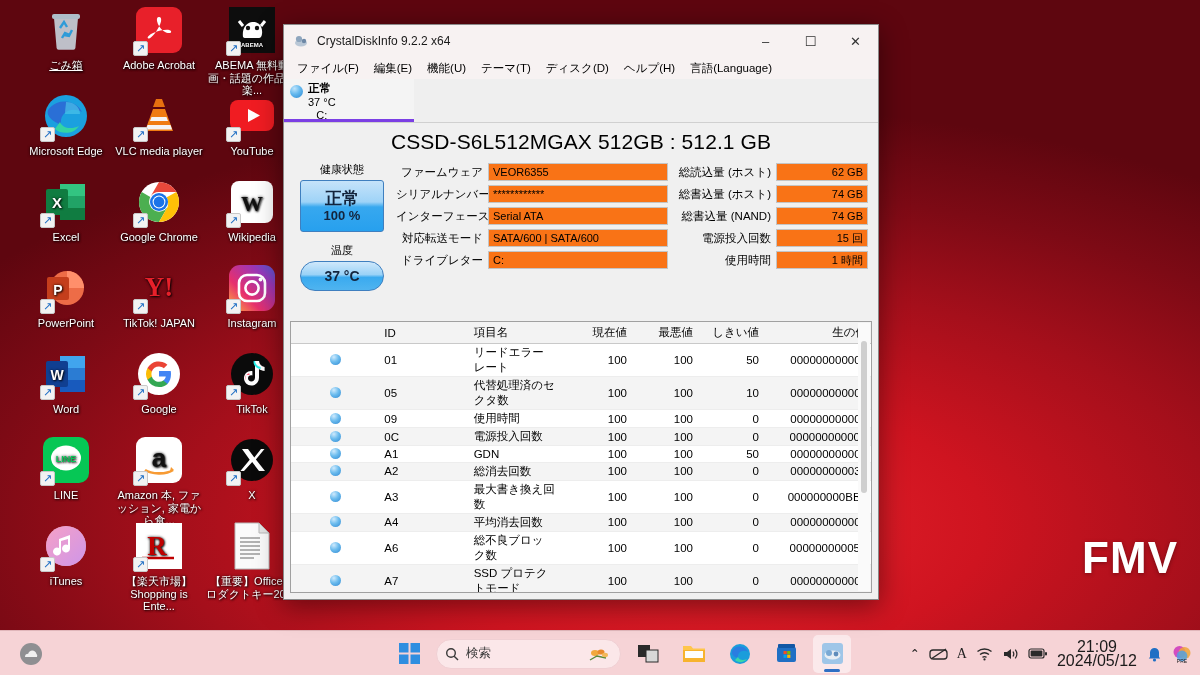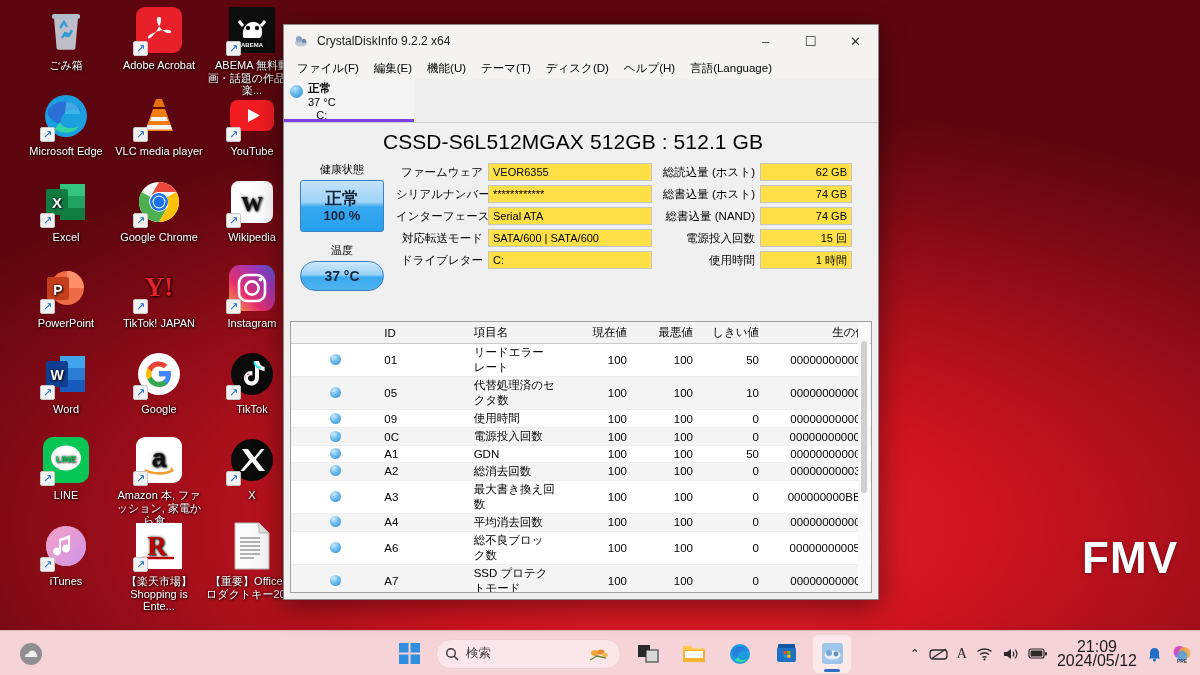--- a/index.html
+++ b/index.html
@@ -74,21 +74,21 @@
   #menubar span { padding: 2px 7px; }
   #disktabs { height: 44px; background: #efefef; border-bottom: 1px solid #d0d0d0; display: flex; }
   .disktab { width: 130px; padding: 3px 6px 0 6px; position: relative; display: flex; gap: 5px; background: #f4f4f4; }
   .disktab .bullet { width: 13px; height: 13px; border-radius: 50%; margin-top: 3px;
     background: radial-gradient(circle at 35% 28%, #bfe4fb 0%, #63b8ee 45%, #2b86d0 100%); flex: none; }
   .disktab .tt { font-size: 11px; line-height: 13.5px; }
   .disktab .tt b { font-weight: bold; font-size: 11.5px; }
   .disktab .tt .c1 { display: block; }
   .disktab .tt .c2 { display: block; text-align: center; }
   .disktab .ul { position: absolute; left: 0; bottom: 0; width: 100%; height: 3px; background: #7b3fe4; }
-  #infopanel { background: #f0f0f0; padding: 4px 26px 6px 10px; height: 200px; position: relative; }
+  #infopanel { background: #f0f0f0; padding: 4px 10px 6px 10px; height: 200px; position: relative; }
   #model { text-align: center; font-size: 21px; font-weight: normal; padding: 3px 0 8px; letter-spacing: .1px; }
   #info-cols { display: flex; }
   #col-health { width: 96px; text-align: center; flex: none; }
   .lbl-small { font-size: 11px; margin-bottom: 3px; }
   #health-box {
     width: 84px; height: 52px; margin: 0 auto; border: 1px solid #3f7fbf; border-radius: 3px;
     background: linear-gradient(180deg, #c5e3fa 0%, #9ed3f7 42%, #37a8ef 52%, #27a0ee 100%);
     display: flex; flex-direction: column; align-items: center; justify-content: center;
   }
   #health-box .s1 { font-size: 17px; font-weight: bold; color: #13243c; line-height: 19px; }
@@ -98,21 +98,21 @@
     width: 84px; height: 30px; margin: 0 auto; border: 1px solid #3f7fbf; border-radius: 15px;
     background: linear-gradient(180deg, #cfe8fb 0%, #9ad2f7 45%, #3aaaef 55%, #4fb4f0 100%);
     display: flex; align-items: center; justify-content: center;
     font-size: 14px; font-weight: bold; color: #13243c;
   }
   #col-mid { flex: 1; padding-left: 6px; }
   #col-right { width: 200px; flex: none; }
   .frow { display: flex; align-items: center; height: 20px; margin-bottom: 2px; }
   .frow .k { font-size: 11.5px; text-align: right; padding-right: 5px; white-space: nowrap; }
   .frow .v {
-    flex: 1; height: 18px; background: #fde047; border: 1px solid #c4c4c4;
+    flex: 1; height: 18px; background: #f97316; border: 1px solid #c4c4c4;
     font-size: 11px; padding: 0 4px; display: flex; align-items: center; overflow: hidden;
   }
   #col-mid .frow .k { width: 92px; }
   #col-right .frow .k { width: 108px; }
   #col-right .frow .v { justify-content: flex-end; }
   .wide .k { width: 92px !important; }
   
   #table-wrap { position: absolute; left: 6px; top: 296px; right: 6px; bottom: 6px;
                 background: #fff; border: 1px solid #a0a0a0; overflow: hidden; }
   table { width: 100%; border-collapse: collapse; font-size: 11.5px; table-layout: fixed; }
@@ -129,21 +129,21 @@
   td.c-name { text-align: left; }
   td.c-num { text-align: right; }
   .w-cur { width: 72px; } .w-wst { width: 66px; } .w-thr { width: 66px; } .w-raw { width: 108px; }
   #vscroll { position: absolute; right: 1px; top: 1px; width: 12px; bottom: 1px; background: #fafafa; }
   #vscroll .thumb { position: absolute; left: 3px; top: 18px; width: 6px; height: 152px; background: #cfcfcf; border-radius: 3px; }
 </style>
 </head>
 <body>
 
 <div id="desktop">
-    <div class="dicon" style="left: 20px; top: 6px;">
+    <div class="dicon" style="left: 20px; top: 6px; text-decoration: underline;">
       <div class="glyph">
         <svg width="44" height="44" viewBox="0 0 44 44">
           <path d="M10 10h24l-2.6 30a2 2 0 01-2 1.8H14.6a2 2 0 01-2-1.8z" fill="#c9d4dd" opacity=".9"></path>
           <rect x="8" y="6" width="28" height="5" rx="2" fill="#aebdc9"></rect>
           <g stroke="#2f9bd8" stroke-width="2.4" fill="none">
             <path d="M16 20l4-6 3 5"></path>
             <path d="M28 22l-3 6-5-1"></path>
             <path d="M18 30l3-5 5 2"></path>
           </g>
         </svg>

